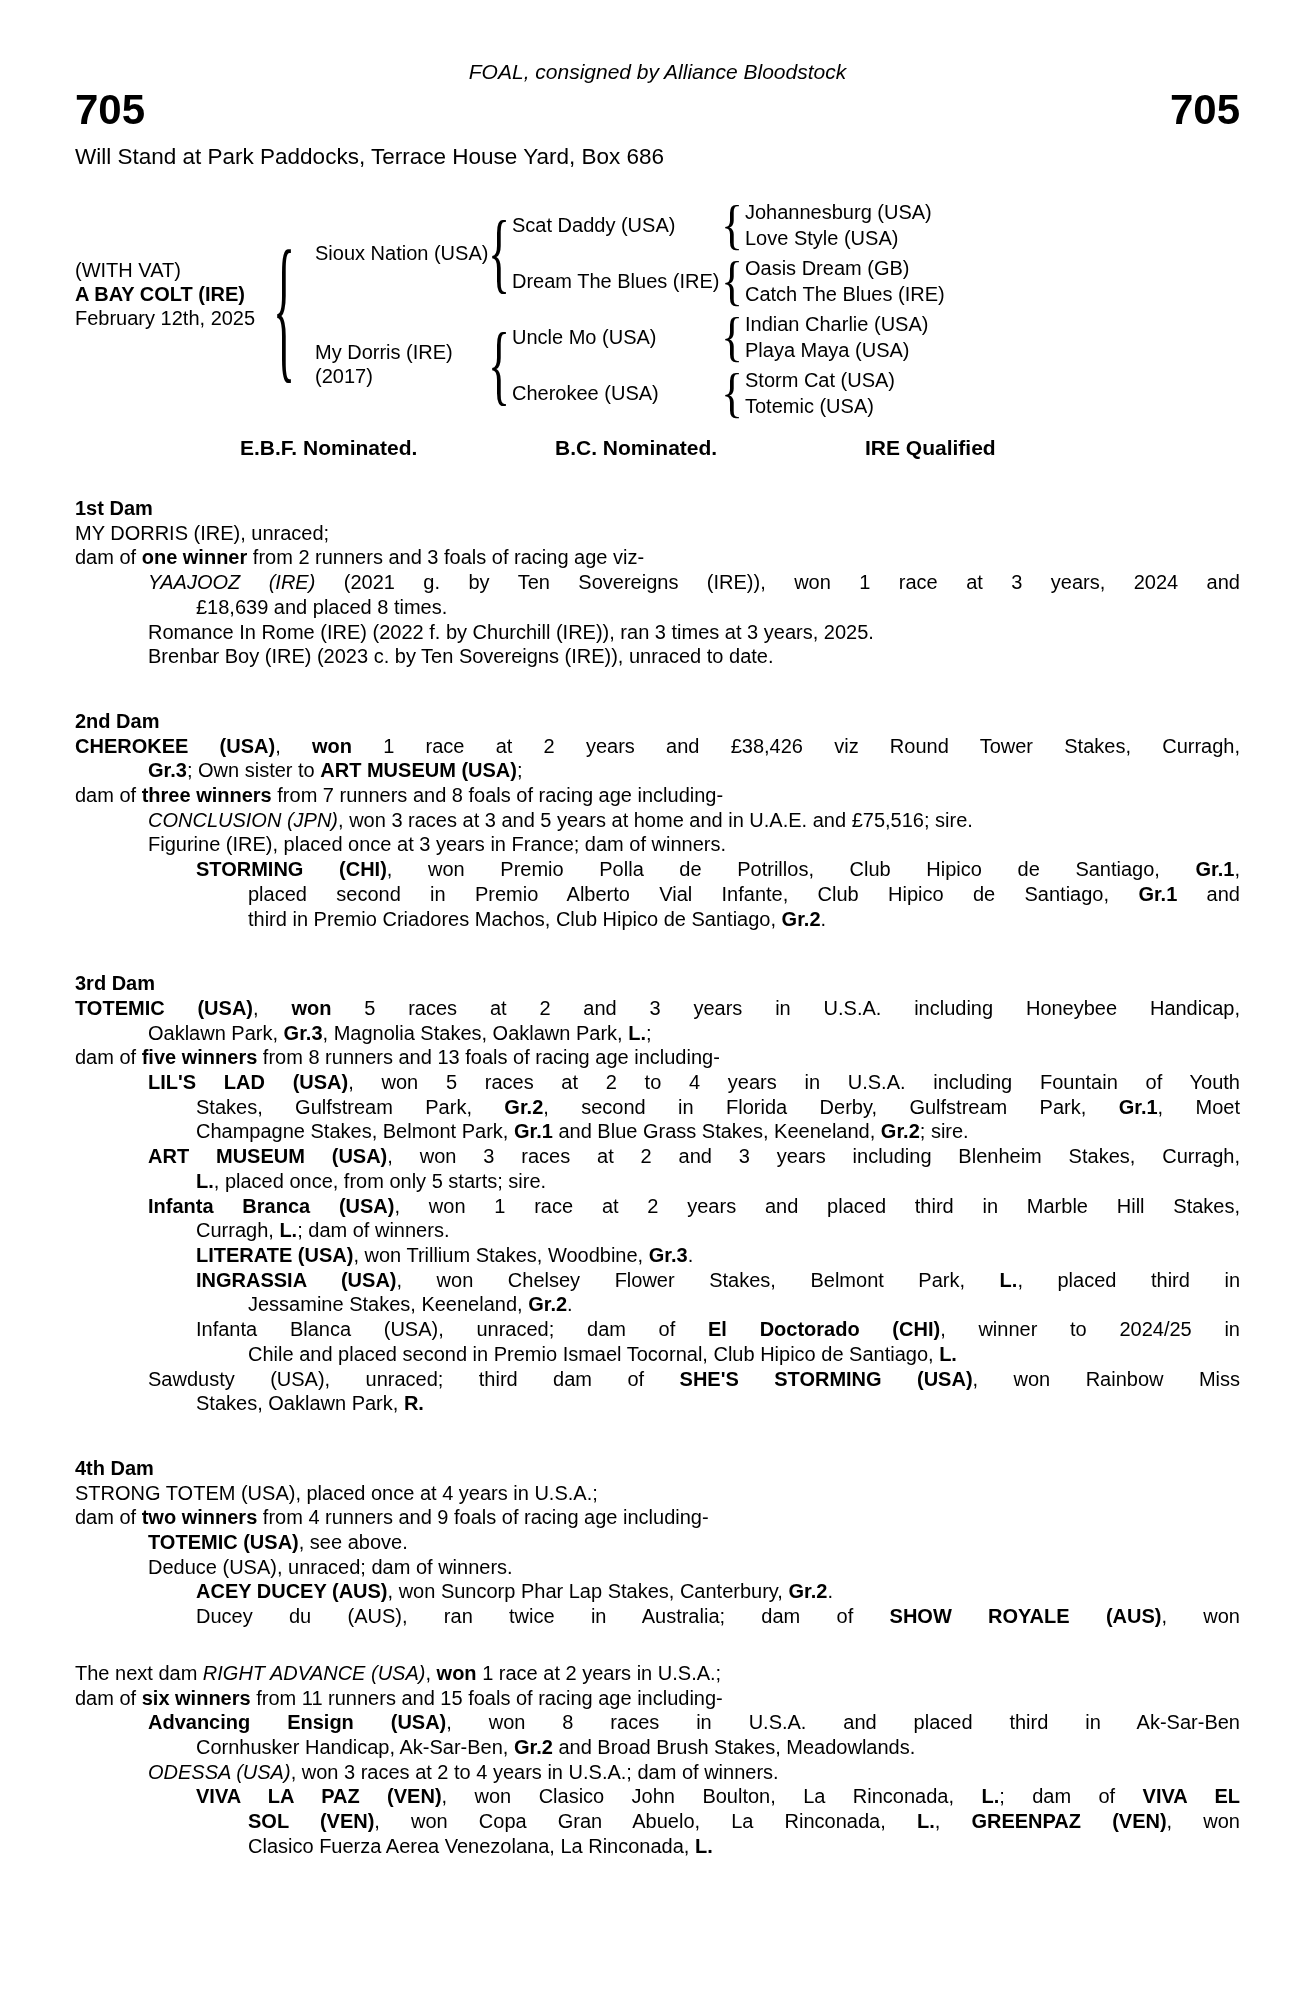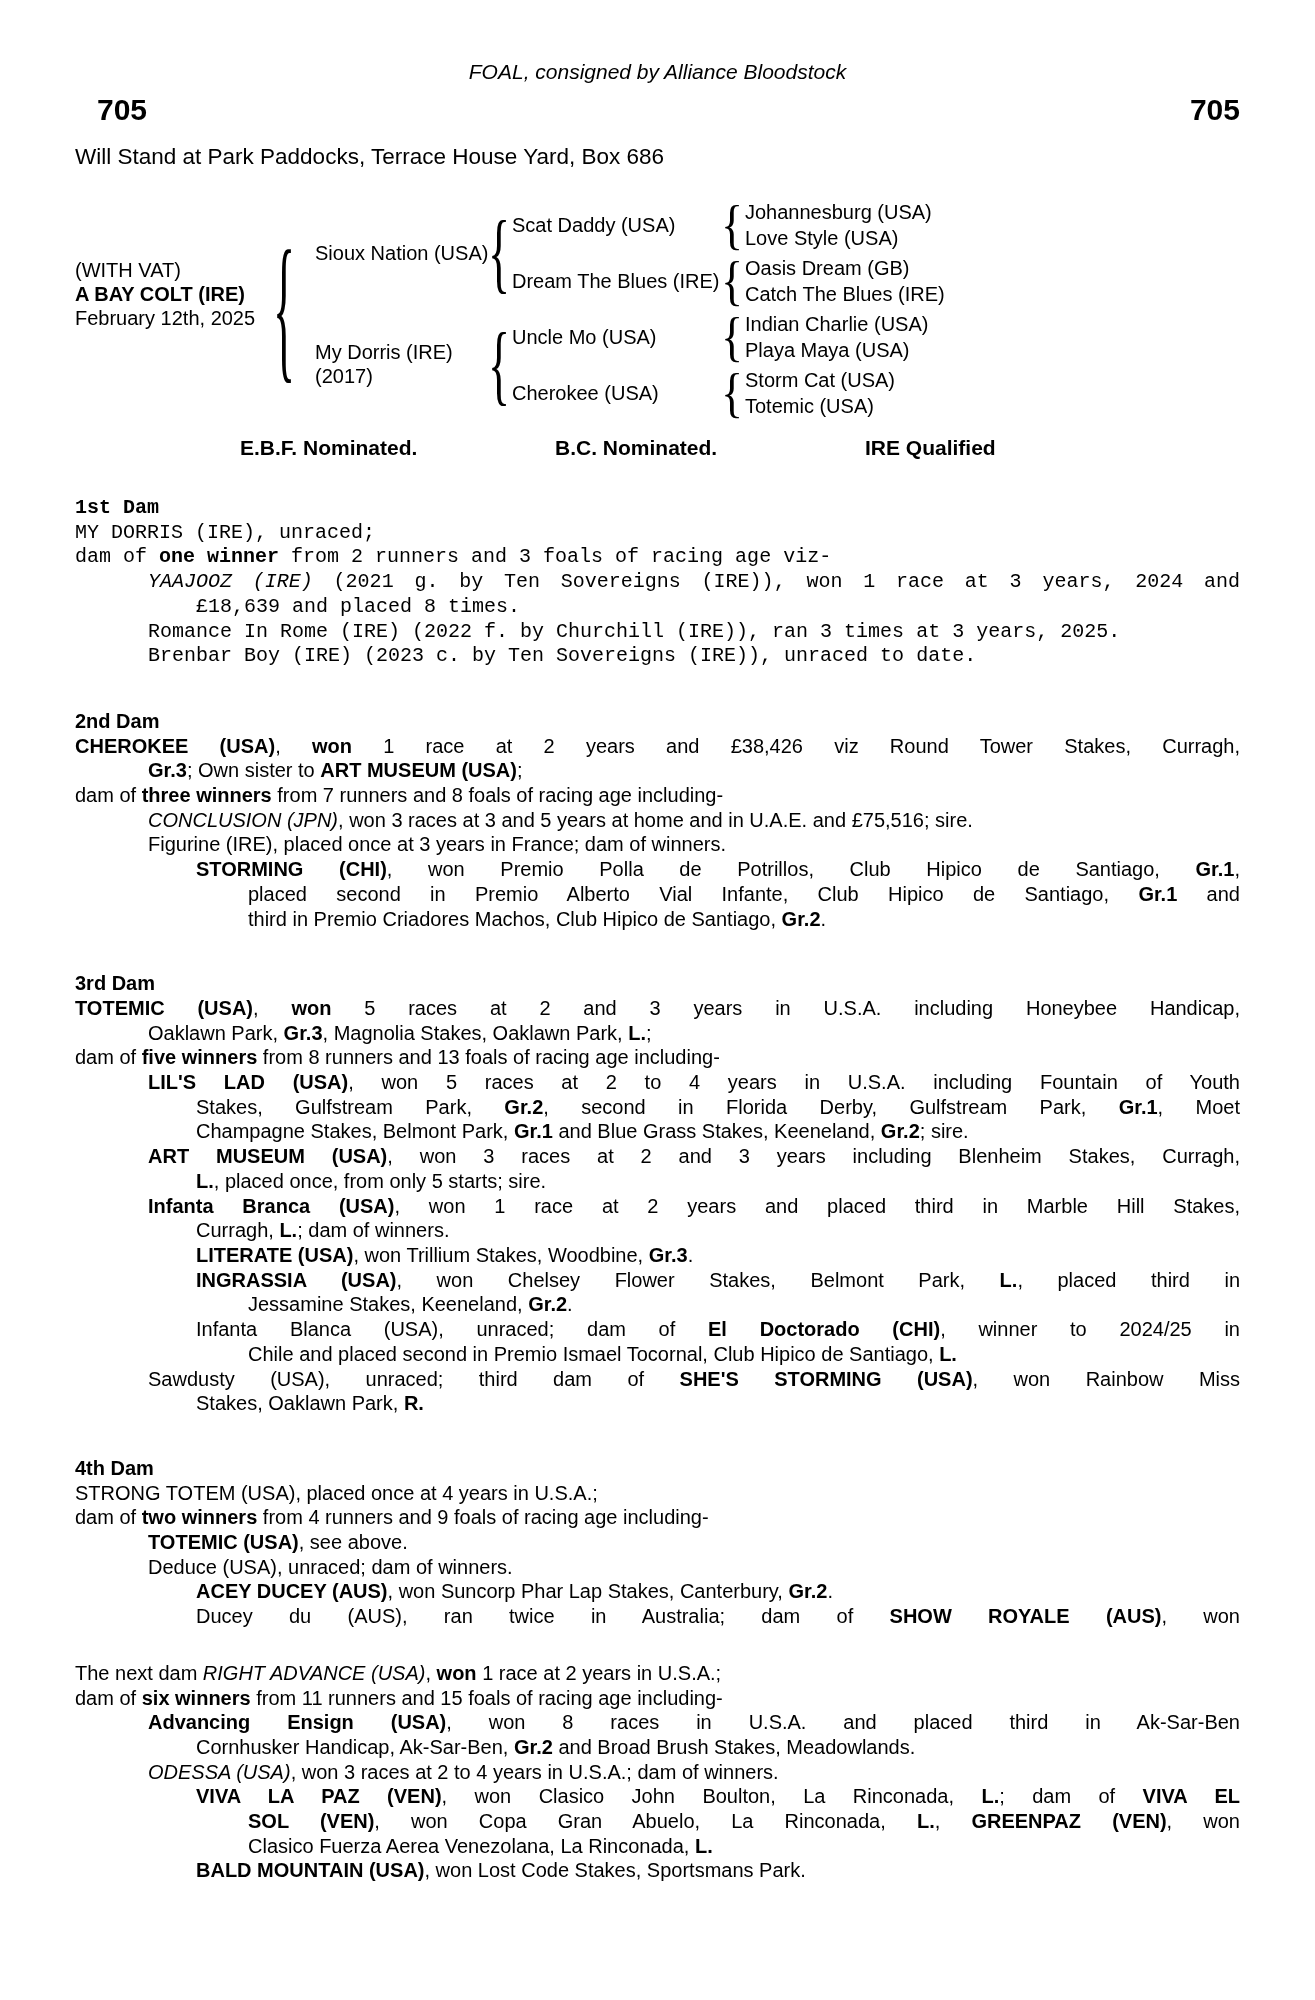--- a/index.html
+++ b/index.html
@@ -4,41 +4,41 @@
 <style>
   html,body{margin:0;padding:0;background:#ffffff;}
   body{
     width:1315px;height:2000px;overflow:hidden;
     font-family:"Liberation Sans", sans-serif;color:#000;
     -webkit-font-smoothing:antialiased;
   }
   .content{padding:0 75px;}
   .consign{ text-align:center; font-style:italic; font-size:21px; padding-top:60px; line-height:24px;}
   .lotrow{display:flex;justify-content:space-between;align-items:flex-start;margin-top:6px;line-height:40px;}
-  .lot{font-weight:bold;font-size:30px;letter-spacing:0;margin-left:22px;}
+  .lot{font-weight:bold;font-size:42px;letter-spacing:0;}
   .standline{font-weight:normal;font-size:22.5px;margin-top:14px;line-height:26px;}
 
   
   .pedigree{position:relative;height:218px;margin-top:30px;font-size:20px;}
   .pg{position:absolute;white-space:nowrap;line-height:24px;}
   .pg.b{font-weight:bold;}
   .brace{position:absolute;font-family:"Liberation Serif", serif;font-size:46px;line-height:46px;width:16px;text-align:center;color:#000;}
   .brace span{display:block;transform-origin:50% 50%;}
   .br-gg span{transform:scaleY(1.21);}
   .br-gp span{transform:scaleY(1.95);}
   .br-main span{transform:scaleY(3.49);}
 
   
   .noms{position:relative;height:26px;margin-top:18px;font-weight:bold;font-size:21px;}
   .noms span{position:absolute;top:0;white-space:nowrap;}
 
   
   .sections{font-size:20px;}
   .section{margin-top:40px;}
-  .section.first{margin-top:34px;font-family:Liberation Mono, monospace;}
+  .section.first{margin-top:34px;}
   .section.no-head{margin-top:32px;}
   .sec-h{font-weight:bold;line-height:24.7px;}
   .ln{line-height:24.7px;white-space:nowrap;}
   .ln.j{white-space:normal;text-align:justify;text-align-last:justify;}
   .ln.i1{padding-left:73px;}
   .ln.i2{padding-left:121px;}
   .ln.i3{padding-left:173px;}
   .b{font-weight:bold;}
   .it{font-style:italic;}
 </style>
@@ -163,17 +163,16 @@
       </div>
       <div class="section no-head">
         <div class="ln"><span>The next dam </span><span class="it">RIGHT ADVANCE (USA)</span><span>, </span><span class="b">won</span><span> 1 race at 2 years in U.S.A.;</span></div>
         <div class="ln"><span>dam of </span><span class="b">six winners</span><span> from 11 runners and 15 foals of racing age including-</span></div>
         <div class="ln i1 j"><span class="b">Advancing Ensign (USA)</span><span>, won 8 races in U.S.A. and placed third in Ak-Sar-Ben</span></div>
         <div class="ln i2"><span>Cornhusker Handicap, Ak-Sar-Ben, </span><span class="b">Gr.2</span><span> and Broad Brush Stakes, Meadowlands.</span></div>
         <div class="ln i1"><span class="it">ODESSA (USA)</span><span>, won 3 races at 2 to 4 years in U.S.A.; dam of winners.</span></div>
         <div class="ln i2 j"><span class="b">VIVA LA PAZ (VEN)</span><span>, won Clasico John Boulton, La Rinconada, </span><span class="b">L.</span><span>; dam of </span><span class="b">VIVA EL</span></div>
         <div class="ln i3 j"><span class="b">SOL (VEN)</span><span>, won Copa Gran Abuelo, La Rinconada, </span><span class="b">L.</span><span>, </span><span class="b">GREENPAZ (VEN)</span><span>, won</span></div>
         <div class="ln i3"><span>Clasico Fuerza Aerea Venezolana, La Rinconada, </span><span class="b">L.</span></div>
-        <div class="ln i2"><span class="b">BALD MOUNTAIN (USA)</span><span>, won Lost Code Stakes, Sportsmans Park.</span></div>
       </div>
     </div>
 
 </div>
 
 </body></html>

